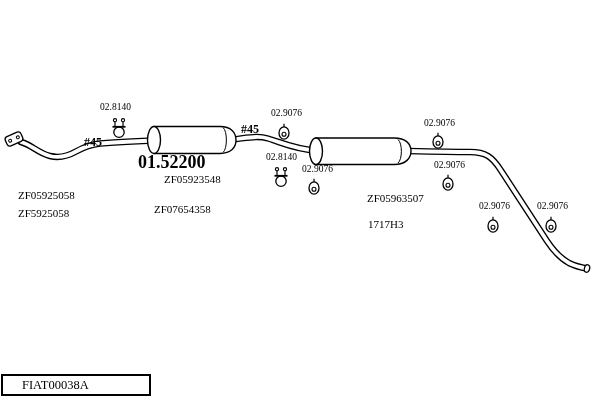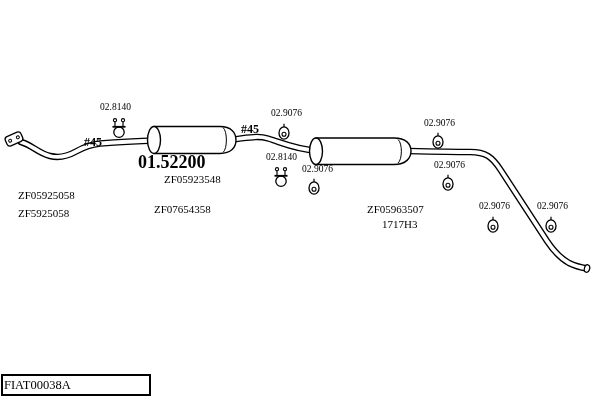--- a/index.html
+++ b/index.html
@@ -6,21 +6,21 @@
   .stage{position:relative;width:600px;height:400px;background:#ffffff;overflow:hidden;
          font-family:Liberation Serif, serif;color:#000;}
   .stage svg{position:absolute;left:0;top:0;display:block;}
   .lbl{position:absolute;white-space:nowrap;line-height:1;color:#000;}
   .lbl-big{font-size:18px;font-weight:700;}
   .lbl-ref{font-size:11px;}
   .lbl-tiny{font-size:9.5px;}
   .lbl-dia{font-size:12px;font-weight:700;}
   .footer-box{position:absolute;left:1px;top:374px;width:150px;height:22px;
               border:2px solid #000;box-sizing:border-box;background:#fff;
-              display:flex;align-items:center;padding-left:1px;font-size:12.5px;}
+              display:flex;align-items:center;padding-left:19px;font-size:12.5px;}
 </style>
 </head>
 <body>
 
 <div class="stage">
 
   <svg width="600" height="400" viewBox="0 0 600 400">
     <defs>
       <g id="clamp-sym">
         <circle cx="0" cy="3.2" r="5.2" fill="none" stroke="#000" stroke-width="1.3"></circle>
@@ -95,20 +95,20 @@
   <div class="lbl lbl-dia" style="left:84px;top:136px">#45</div>
   <div class="lbl lbl-dia" style="left:241px;top:123px">#45</div>
 
   <div class="lbl lbl-ref" style="left:18px;top:190px">ZF05925058</div>
   <div class="lbl lbl-ref" style="left:18px;top:208px">ZF5925058</div>
 
   <div class="lbl lbl-big" style="left:138px;top:153px">01.52200</div>
   <div class="lbl lbl-ref" style="left:164px;top:174px">ZF05923548</div>
   <div class="lbl lbl-ref" style="left:154px;top:204px">ZF07654358</div>
 
-  <div class="lbl lbl-ref" style="left:367px;top:204px">ZF05963507</div>
-  <div class="lbl lbl-ref" style="left:382px;top:219px">1717H3</div>
+  <div class="lbl lbl-ref" style="left:367px;top:193px">ZF05963507</div>
+  <div class="lbl lbl-ref" style="left:368px;top:219px">1717H3</div>
 
   <div class="footer-box">
     <span>FIAT00038A</span>
   </div>
 
 </div>
 
 </body></html>

